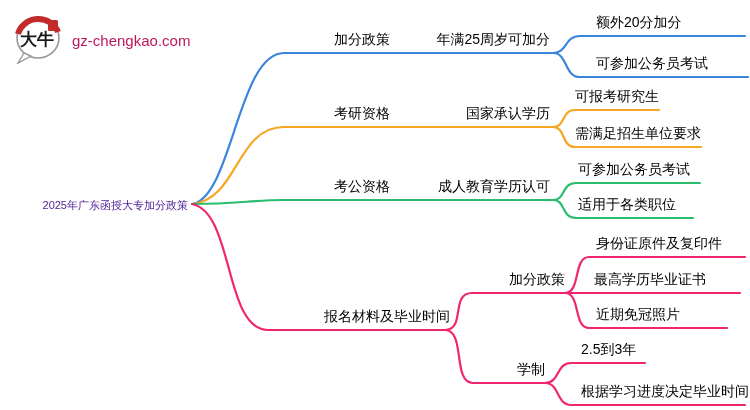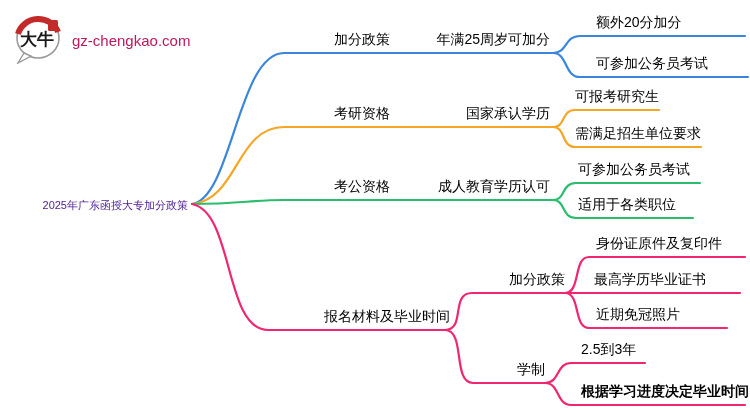--- a/index.html
+++ b/index.html
@@ -96,13 +96,13 @@
 
 <div class="node center" style="left:275px;top:307px;width:175px;">报名材料及毕业时间</div>
 
 <div class="node center" style="left:472px;top:270px;width:93px;">加分政策</div>
 <div class="node" style="left:596px;top:234px;">身份证原件及复印件</div>
 <div class="node" style="left:594px;top:270px;">最高学历毕业证书</div>
 <div class="node" style="left:596px;top:305px;">近期免冠照片</div>
 
 <div class="node center" style="left:473px;top:360px;width:72px;">学制</div>
 <div class="node" style="left:581px;top:340px;">2.5到3年</div>
-<div class="node" style="left:581px;top:382px;font-weight:bold;">根据学习进度决定毕业时间</div>
+<div class="node" style="left:581px;top:382px;">根据学习进度决定毕业时间</div>
 
 </body></html>

